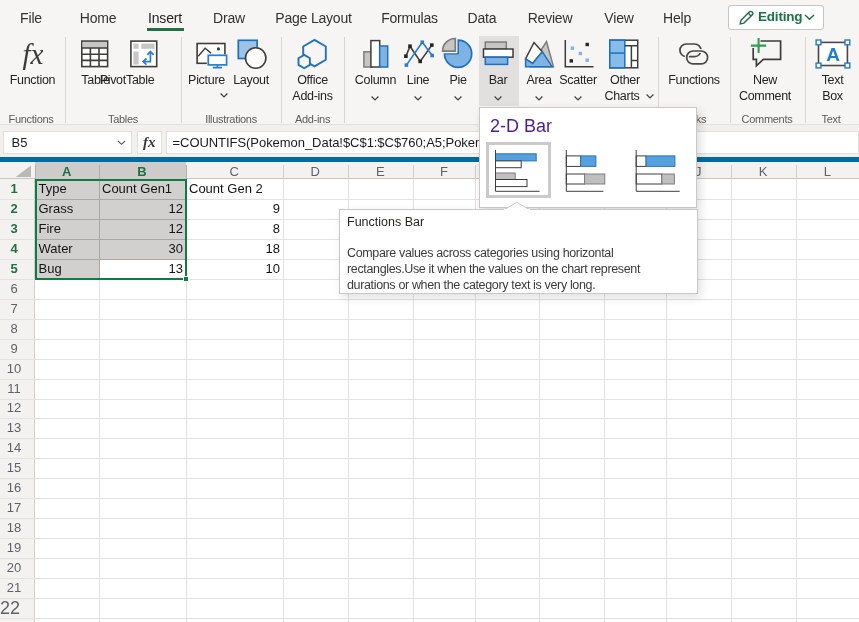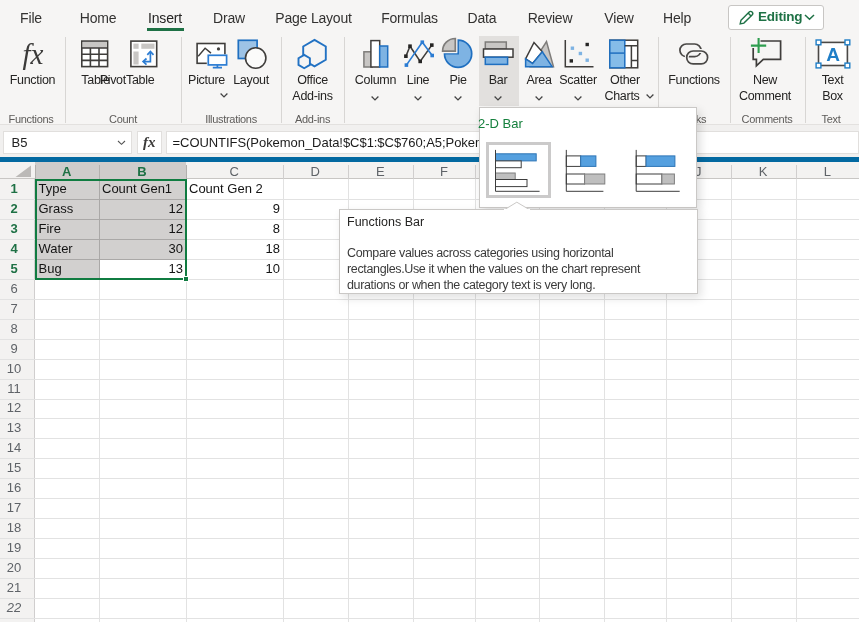--- a/index.html
+++ b/index.html
@@ -179,21 +179,21 @@
 <span class="abs ctr" style="left:312.5px;top:53.5px;">Add-ins</span>
 <span class="abs ctr" style="left:625px;top:38px;">Other</span>
 <span class="abs ctr" style="left:622px;top:53.5px;">Charts</span>
 <span class="abs ctr" style="left:765px;top:38px;">New</span>
 <span class="abs ctr" style="left:765px;top:53.5px;">Comment</span>
 <span class="abs ctr" style="left:832.5px;top:38px;">Text</span>
 <span class="abs ctr" style="left:832.5px;top:53.5px;">Box</span>
 </div>
 <div style="font-size:11px;letter-spacing:-0.3px;color:#5d5b59;">
 <span class="abs ctr" style="left:31px;top:77.5px;">Functions</span>
-<span class="abs ctr" style="left:123px;top:77.5px;">Count</span>
+<span class="abs ctr" style="left:123px;top:77.5px;">Tables</span>
 <span class="abs ctr" style="left:231px;top:77.5px;">Illustrations</span>
 <span class="abs ctr" style="left:312.5px;top:77.5px;">Add-ins</span>
 <span class="abs ctr" style="left:694px;top:77.5px;">Links</span>
 <span class="abs ctr" style="left:767px;top:77.5px;">Comments</span>
 <span class="abs ctr" style="left:831px;top:77.5px;">Text</span>
 </div>
     </div>
 <div class="abs" style="left:0;top:125px;width:859px;height:36.5px;background:#f1f0ef;border-bottom:5px solid #0369a1;">
 <div class="abs" style="left:2.5px;top:5.5px;width:129.5px;height:23px;background:#fff;border:1px solid #e1dfdd;font-size:13px;color:#222;line-height:21px;padding-left:8px;">B5</div>
 <svg class="abs" style="left:117px;top:15px;" width="9" height="6" viewBox="0 0 9 6">
@@ -281,21 +281,21 @@
 <div class="abs" style="left:0;top:236.495px;width:28px;text-align:center;font-size:13px;color:#5f6368;line-height:20px;">12</div>
 <div class="abs" style="left:0;top:256.425px;width:28px;text-align:center;font-size:13px;color:#5f6368;line-height:20px;">13</div>
 <div class="abs" style="left:0;top:276.355px;width:28px;text-align:center;font-size:13px;color:#5f6368;line-height:20px;">14</div>
 <div class="abs" style="left:0;top:296.285px;width:28px;text-align:center;font-size:13px;color:#5f6368;line-height:20px;">15</div>
 <div class="abs" style="left:0;top:316.21500000000003px;width:28px;text-align:center;font-size:13px;color:#5f6368;line-height:20px;">16</div>
 <div class="abs" style="left:0;top:336.145px;width:28px;text-align:center;font-size:13px;color:#5f6368;line-height:20px;">17</div>
 <div class="abs" style="left:0;top:356.075px;width:28px;text-align:center;font-size:13px;color:#5f6368;line-height:20px;">18</div>
 <div class="abs" style="left:0;top:376.005px;width:28px;text-align:center;font-size:13px;color:#5f6368;line-height:20px;">19</div>
 <div class="abs" style="left:0;top:395.935px;width:28px;text-align:center;font-size:13px;color:#5f6368;line-height:20px;">20</div>
 <div class="abs" style="left:0;top:415.865px;width:28px;text-align:center;font-size:13px;color:#5f6368;line-height:20px;">21</div>
-<div class="abs" style="left:0;top:435.795px;width:28px;text-align:center;font-size:13px;color:#5f6368;line-height:20px;font-style:italic;">22</div>
+<div class="abs" style="left:0;top:435.795px;width:28px;font-size:18px;color:#5f6368;line-height:20px;">22</div>
 <div class="abs" style="left:35.5px;top:17.3px;width:150.0px;height:99.65px;background:#d2d0cf;"></div>
 <div class="abs" style="left:99.5px;top:98.02px;width:85px;height:18.43px;background:#fff;"></div>
 <div class="abs" style="left:98.5px;top:17.3px;width:1px;height:99.65px;background:#aaa8a7;"></div>
 <div class="abs" style="left:35.5px;top:37.230000000000004px;width:150.0px;height:1px;background:#aaa8a7;"></div>
 <div class="abs" style="left:35.5px;top:57.16px;width:150.0px;height:1px;background:#aaa8a7;"></div>
 <div class="abs" style="left:35.5px;top:77.09px;width:150.0px;height:1px;background:#aaa8a7;"></div>
 <div class="abs" style="left:35.5px;top:97.02px;width:150.0px;height:1px;background:#aaa8a7;"></div>
 <div class="abs" style="left:35px;top:17.0px;width:151.7px;height:101.25px;border:2.4px solid #107c41;"></div>
 <div class="abs" style="left:182.7px;top:114.35000000000001px;width:6px;height:6px;background:#107c41;border:1px solid #fff;"></div>
 <div style="font-size:13px;color:#141414;">
@@ -312,21 +312,21 @@
 <div class="abs" style="left:123px;top:77.055px;width:60px;text-align:right;line-height:20px;">30</div>
 <div class="abs" style="left:220px;top:77.055px;width:60px;text-align:right;line-height:20px;">18</div>
 <div class="abs" style="left:38.5px;top:96.985px;line-height:20px;white-space:nowrap;">Bug</div>
 <div class="abs" style="left:123px;top:96.985px;width:60px;text-align:right;line-height:20px;">13</div>
 <div class="abs" style="left:220px;top:96.985px;width:60px;text-align:right;line-height:20px;">10</div>
 </div>
 </div>
 <div>
 
 <div class="abs" style="left:478.6px;top:106.6px;width:218.4px;height:101.6px;background:#fff;border:1px solid #cac8c6;box-shadow:3px 4px 9px rgba(0,0,0,0.14);"></div>
-<div class="abs" style="left:478px;top:115.5px;font-size:13px;color:#15803d;">2-D Bar</div>
+<div class="abs" style="left:490px;top:115.5px;font-size:18px;color:#4c1d95;">2-D Bar</div>
 <div class="abs" style="left:485.5px;top:141.5px;width:65.5px;height:56.5px;background:#fff;border:3px solid #cbcaca;"></div>
 <svg class="abs" style="left:478.6px;top:106.6px;" width="219" height="102" viewBox="0 0 219 102">
  <g stroke-width="1">
 
   <g>
    <rect x="16.5" y="46.8" width="40.7" height="7.1" fill="#55a0df" stroke="#2e75b6"></rect>
    <rect x="16.5" y="53.9" width="25.7" height="6.8" fill="#fff" stroke="#3d3d3d"></rect>
    <rect x="16.5" y="66" width="19.7" height="6.5" fill="#bfbfbf" stroke="#7f7f7f"></rect>
    <rect x="16.5" y="72.5" width="31.5" height="7.1" fill="#fff" stroke="#3d3d3d"></rect>
    <path d="M16.5 42.9 V84.3 H60.6" fill="none" stroke="#3d3d3d"></path>

